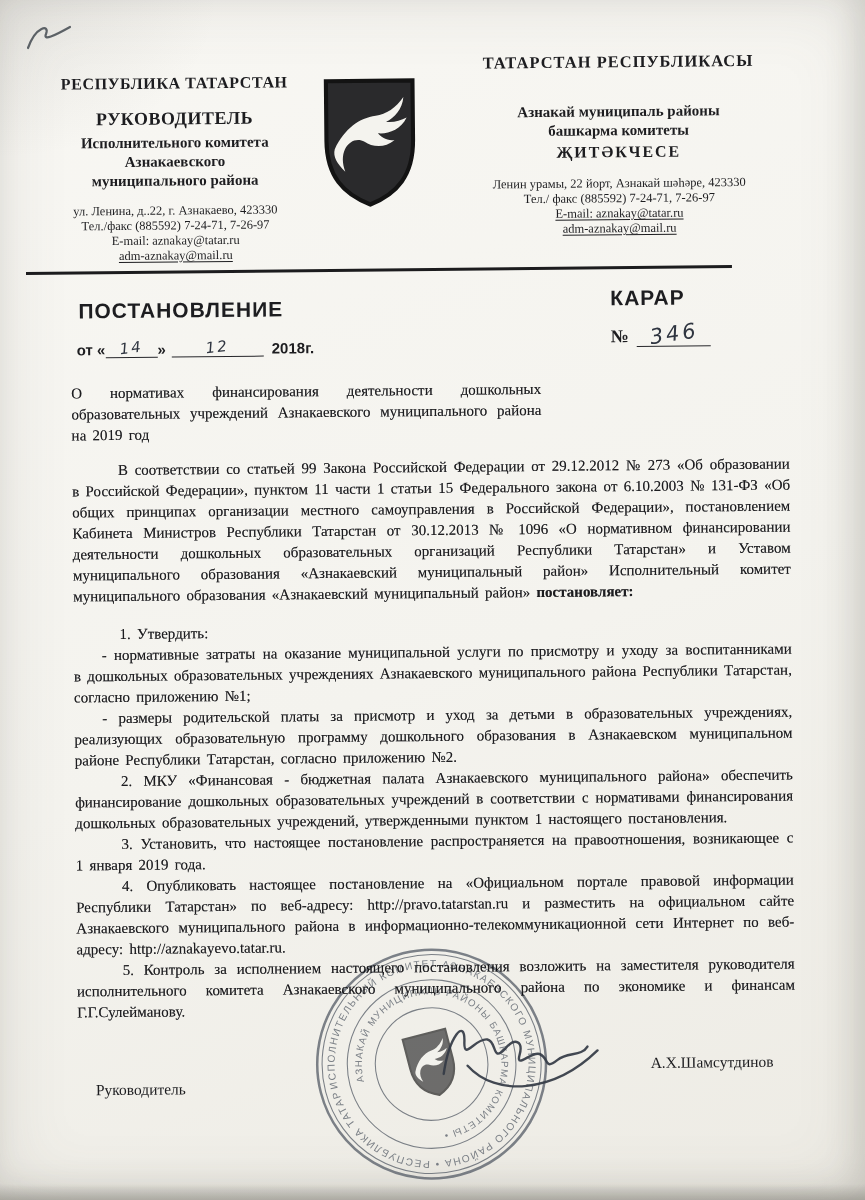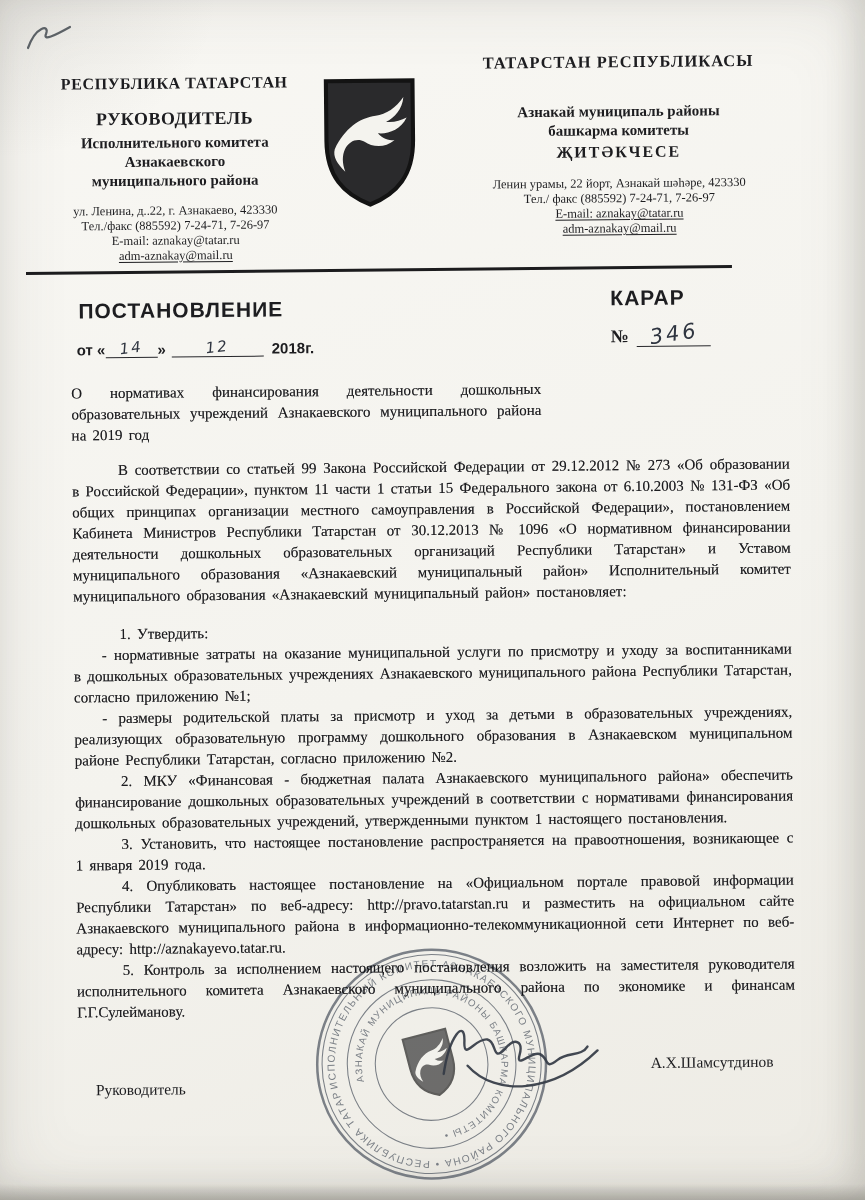--- a/index.html
+++ b/index.html
@@ -51,21 +51,21 @@
   .slot-num{min-width:74px;margin-left:8px;}
   .hand-num{font-size:21px;transform:rotate(-8deg);letter-spacing:3px;}
 
   
   .body-text{position:absolute;left:72px;top:380px;width:718px;font-size:15px;line-height:21px;
     word-spacing:2.5px;text-shadow:0 0 .4px rgba(20,20,25,.55);}
   .subject{width:470px;text-align:justify;margin:0 0 14px 0;}
   .para{text-align:justify;text-indent:46px;margin:0;}
   .dash{text-indent:28px;}
   .intro{margin-bottom:17px;}
-  .b{font-weight:normal;}
+  .b{font-weight:bold;}
 
   
   .sig-title{position:absolute;left:90px;top:1078px;font-size:15.5px;}
   .sig-name{position:absolute;left:645px;top:1056px;font-size:15.5px;}
   .stamp{position:absolute;left:300px;top:938px;width:252px;height:252px;transform:rotate(-14deg);
     opacity:.78;mix-blend-mode:multiply;}
   .autograph{position:absolute;left:428px;top:1002px;width:178px;height:110px;opacity:.92;}
   .pen-mark{position:absolute;left:22px;top:18px;width:64px;height:42px;opacity:.8;}
   .hidden-defs{position:absolute;width:0;height:0;overflow:hidden;}
 </style>

